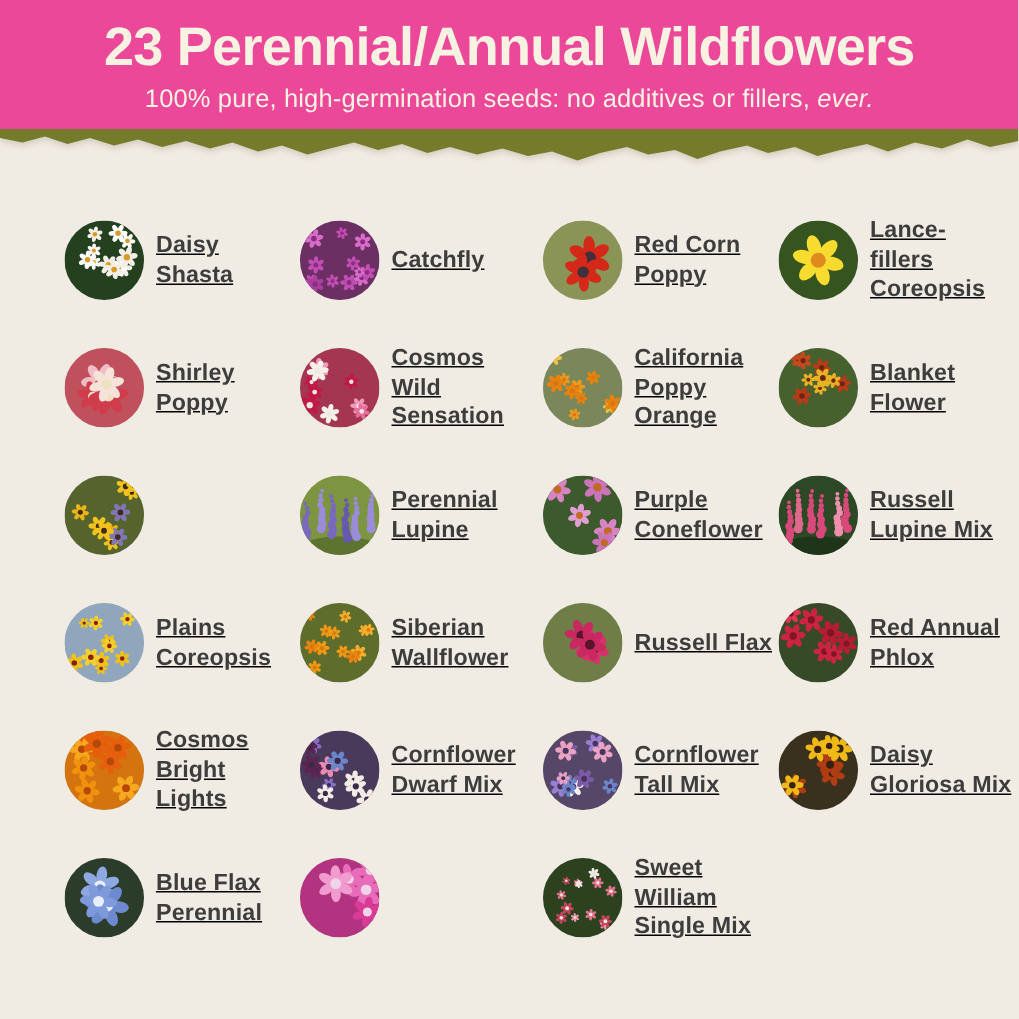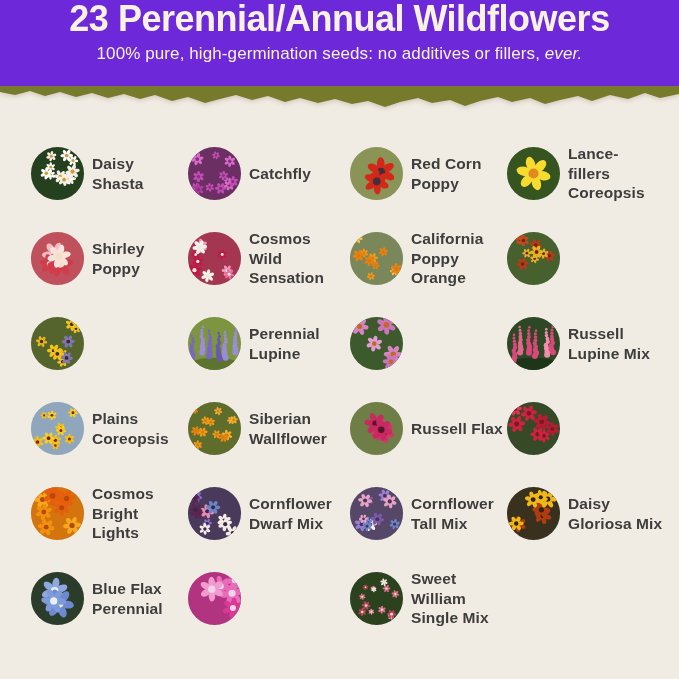--- a/index.html
+++ b/index.html
@@ -2,35 +2,35 @@
 <html><head>
 <meta charset="utf-8">
 <style>
   html,body{margin:0;padding:0;}
   body{
     width:679px;height:679px;overflow:hidden;
     background:#f1ece3;
     font-family:"Liberation Sans","DejaVu Sans",sans-serif;
   }
   .header{
-    background:#6d28d9;height:86px;box-sizing:border-box;
-    text-align:center;color:#f7f2e2;
+    background:#ec4899;height:86px;box-sizing:border-box;
+    padding-top:12px;text-align:center;color:#f7f2e2;
   }
   .header h1{
     margin:0;font-size:36px;line-height:1.05;font-weight:bold;letter-spacing:-0.5px;
   }
   .header .subtitle{
     margin-top:6px;font-size:17px;letter-spacing:0.1px;
   }
   .header .subtitle em{font-style:italic;}
   .tear{display:block;width:679px;height:24px;filter:drop-shadow(0 2px 2px rgba(99,88,58,.22));}
   .grid{
-    margin-top:21px;padding-left:31px;box-sizing:border-box;
+    margin-top:21px;padding-left:43px;box-sizing:border-box;
     display:grid;grid-template-columns:157px 162px 157px 1fr;
-    grid-auto-rows:85px;align-items:center;
+    grid-auto-rows:85px;align-items:center;text-decoration:underline;
   }
   .cell{display:flex;align-items:center;gap:8px;}
   .photo{
     width:53px;height:53px;flex:0 0 53px;border-radius:50%;overflow:hidden;
     background:#ccc;
   }
   .photo svg{display:block;width:100%;height:100%;}
   .label{
     font-size:15.5px;font-weight:bold;color:#3d3d3d;line-height:1.28;
     white-space:pre-line;letter-spacing:0.1px;
@@ -525,20 +525,22 @@
           <circle cx="18.57787163136527" cy="9.52086146781221" r="1.9496174975065514" fill="#6e2414"></circle>
           <ellipse cx="35.859544332810586" cy="26.106430021848656" rx="3.3020425573457035" ry="1.981225534407422" transform="rotate(56.13350263796747 35.859544332810586 26.106430021848656)" fill="#e8b225"></ellipse>
           <ellipse cx="31.613265463742696" cy="26.393417900737763" rx="3.3020425573457035" ry="1.981225534407422" transform="rotate(116.13350263796747 31.613265463742696 26.393417900737763)" fill="#e8b225"></ellipse>
           <ellipse cx="29.241587235512572" cy="22.859526468016465" rx="3.3020425573457035" ry="1.981225534407422" transform="rotate(176.13350263796747 29.241587235512572 22.859526468016465)" fill="#e8b225"></ellipse>
           <ellipse cx="31.116187876350338" cy="19.038647156406068" rx="3.3020425573457035" ry="1.981225534407422" transform="rotate(236.13350263796747 31.116187876350338 19.038647156406068)" fill="#e8b225"></ellipse>
           <ellipse cx="35.36246674541823" cy="18.75165927751696" rx="3.3020425573457035" ry="1.981225534407422" transform="rotate(296.13350263796747 35.36246674541823 18.75165927751696)" fill="#e8b225"></ellipse>
           <ellipse cx="37.73414497364835" cy="22.285550710238255" rx="3.3020425573457035" ry="1.981225534407422" transform="rotate(356.13350263796747 37.73414497364835 22.285550710238255)" fill="#e8b225"></ellipse>
           <circle cx="33.48786610458046" cy="22.57253858912736" r="2.2013617048971352" fill="#6e2414"></circle>
         </svg>
       </span>
+    <span class="label">Blanket
+Flower</span>
   </div>
 
   <div class="cell">
     <span class="photo">
         <svg viewBox="0 0 60 60">
           <rect x="0" y="0" width="60" height="60" fill="#55642d"></rect>
           <ellipse cx="53.16130542390352" cy="15.207160723550903" rx="2.5040839533205146" ry="1.5024503719923088" transform="rotate(44.88124139606953 53.16130542390352 15.207160723550903)" fill="#f2c31c"></ellipse>
           <ellipse cx="50.04553147565293" cy="16.048955521661043" rx="2.5040839533205146" ry="1.5024503719923088" transform="rotate(104.88124139606953 50.04553147565293 16.048955521661043)" fill="#f2c31c"></ellipse>
           <ellipse cx="47.75862882159066" cy="13.771513529081355" rx="2.5040839533205146" ry="1.5024503719923088" transform="rotate(164.88124139606953 47.75862882159066 13.771513529081355)" fill="#f2c31c"></ellipse>
           <ellipse cx="48.58750011577899" cy="10.652276738391532" rx="2.5040839533205146" ry="1.5024503719923088" transform="rotate(224.88124139606953 48.58750011577899 10.652276738391532)" fill="#f2c31c"></ellipse>
@@ -711,20 +713,22 @@
           <circle cx="41.10427414160222" cy="8.905726683791727" r="3.2281837658956647" fill="#c06a26"></circle>
           <ellipse cx="16.57053167559925" cy="11.460189216803471" rx="4.4526174735277895" ry="2.671570484116674" transform="rotate(8.94092995673418 16.57053167559925 11.460189216803471)" fill="#d884c4"></ellipse>
           <ellipse cx="12.963506530181565" cy="15.923895952956638" rx="4.4526174735277895" ry="2.671570484116674" transform="rotate(68.94092995673418 12.963506530181565 15.923895952956638)" fill="#d884c4"></ellipse>
           <ellipse cx="7.2943105289203585" cy="15.031973913012248" rx="4.4526174735277895" ry="2.671570484116674" transform="rotate(128.94092995673418 7.2943105289203585 15.031973913012248)" fill="#d884c4"></ellipse>
           <ellipse cx="5.232139673076834" cy="9.676345136914692" rx="4.4526174735277895" ry="2.671570484116674" transform="rotate(188.94092995673418 5.232139673076834 9.676345136914692)" fill="#d884c4"></ellipse>
           <ellipse cx="8.839164818494517" cy="5.212638400761524" rx="4.4526174735277895" ry="2.671570484116674" transform="rotate(248.94092995673418 8.839164818494517 5.212638400761524)" fill="#d884c4"></ellipse>
           <ellipse cx="14.508360819755724" cy="6.104560440705911" rx="4.4526174735277895" ry="2.671570484116674" transform="rotate(308.9409299567342 14.508360819755724 6.104560440705911)" fill="#d884c4"></ellipse>
           <circle cx="10.901335674338043" cy="10.56826717685908" r="2.968411649018526" fill="#c06a26"></circle>
         </svg>
       </span>
+    <span class="label">Purple
+Coneflower</span>
   </div>
 
   <div class="cell">
     <span class="photo">
         <svg viewBox="0 0 60 60">
           <rect x="0" y="0" width="60" height="60" fill="#2c4824"></rect>
           <ellipse cx="30" cy="60" rx="36" ry="14" fill="#1f3519"></ellipse>
           <circle cx="7.470504463650286" cy="49.082875659223646" r="3.4" fill="#d9487a"></circle>
           <circle cx="8.597575888503343" cy="45.482875659223645" r="3.16" fill="#d9487a"></circle>
           <circle cx="8.875956038804725" cy="41.88287565922364" r="2.92" fill="#d9487a"></circle>
@@ -1044,20 +1048,22 @@
           <circle cx="51.33027810789645" cy="30.542618803679943" r="2.32292960495688" fill="#7e1626"></circle>
           <ellipse cx="28.16683779247691" cy="16.759580056851906" rx="4.049873697606381" ry="2.4299242185638286" transform="rotate(49.56663362681866 28.16683779247691 16.759580056851906)" fill="#cc2440"></ellipse>
           <ellipse cx="23.033304440702825" cy="17.70485029742603" rx="4.049873697606381" ry="2.4299242185638286" transform="rotate(109.56663362681866 23.033304440702825 17.70485029742603)" fill="#cc2440"></ellipse>
           <ellipse cx="19.647909723037163" cy="13.731715123902056" rx="4.049873697606381" ry="2.4299242185638286" transform="rotate(169.56663362681866 19.647909723037163 13.731715123902056)" fill="#cc2440"></ellipse>
           <ellipse cx="21.396048357145588" cy="8.813309709803956" rx="4.049873697606381" ry="2.4299242185638286" transform="rotate(229.56663362681866 21.396048357145588 8.813309709803956)" fill="#cc2440"></ellipse>
           <ellipse cx="26.52958170891968" cy="7.868039469229832" rx="4.049873697606381" ry="2.4299242185638286" transform="rotate(289.56663362681866 26.52958170891968 7.868039469229832)" fill="#cc2440"></ellipse>
           <ellipse cx="29.91497642658534" cy="11.841174642753813" rx="4.049873697606381" ry="2.4299242185638286" transform="rotate(349.56663362681866 29.91497642658534 11.841174642753813)" fill="#cc2440"></ellipse>
           <circle cx="24.78144307481125" cy="12.786444883327931" r="2.699915798404254" fill="#7e1626"></circle>
         </svg>
       </span>
+    <span class="label">Red Annual
+Phlox</span>
   </div>
 
   <div class="cell">
     <span class="photo">
         <svg viewBox="0 0 60 60">
           <rect x="0" y="0" width="60" height="60" fill="#d4740e"></rect>
           <ellipse cx="43.8495123044005" cy="17.245869247691832" rx="4.291844019899145" ry="2.575106411939487" transform="rotate(50.34323466941714 43.8495123044005 17.245869247691832)" fill="#e55f0c"></ellipse>
           <ellipse cx="38.39618474940188" cy="18.17378889801322" rx="4.291844019899145" ry="2.575106411939487" transform="rotate(110.34323466941714 38.39618474940188 18.17378889801322)" fill="#e55f0c"></ellipse>
           <ellipse cx="34.86591898205347" cy="13.915028525387429" rx="4.291844019899145" ry="2.575106411939487" transform="rotate(170.34323466941714 34.86591898205347 13.915028525387429)" fill="#e55f0c"></ellipse>
           <ellipse cx="36.78898076970369" cy="8.728348502440252" rx="4.291844019899145" ry="2.575106411939487" transform="rotate(230.34323466941714 36.78898076970369 8.728348502440252)" fill="#e55f0c"></ellipse>

